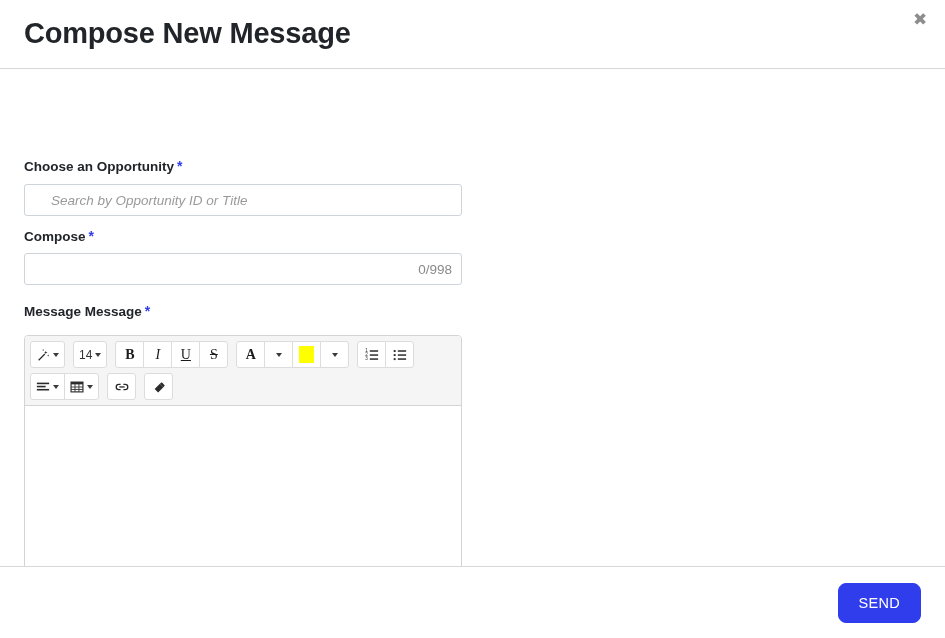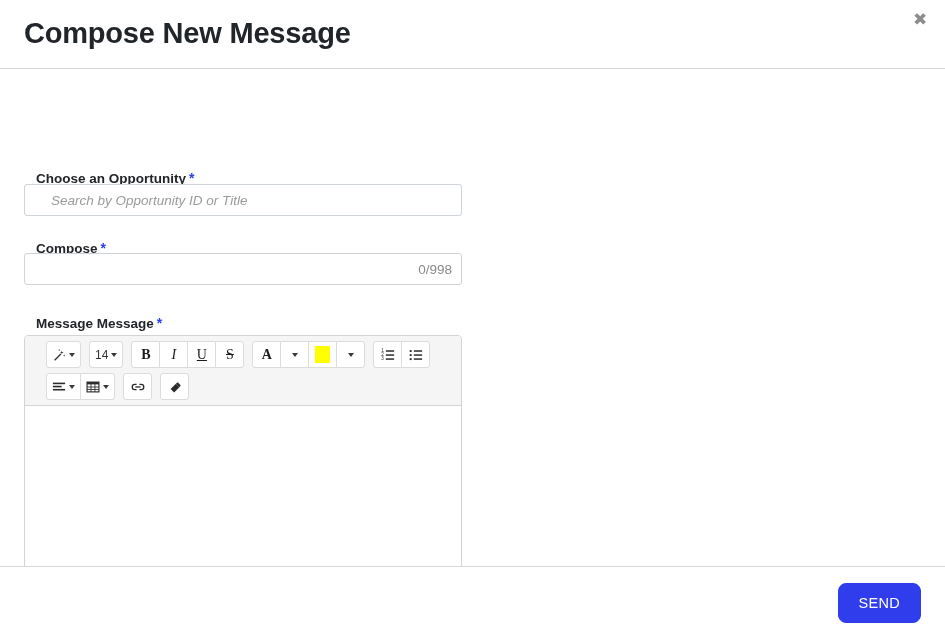--- a/index.html
+++ b/index.html
@@ -53,21 +53,21 @@
     flex: 1 1 auto;
     overflow: hidden;
     background: #fff;
     padding: 0 24px;
   }
 
   .field-label {
     font-size: 13.5px;
     font-weight: bold;
     color: #212529;
-    margin: 12px;
+    margin: 0;
     padding: 0;
     line-height: 1;
     white-space: nowrap;
   }
   .req {
     color: #2f3dec;
     font-weight: bold;
     font-size: 14px;
     margin-left: 3px;
   }
@@ -122,21 +122,20 @@
     padding: 5px 4px 5px 5px;
     display: flex;
     flex-wrap: wrap;
     gap: 0;
   }
   .tb-row {
     display: flex;
     width: 100%;
     align-items: center;
     margin-bottom: 5px;
-    margin-left: 16px;
   }
   .tb-row:last-child { margin-bottom: 0; }
   .tb-group {
     display: flex;
     margin-right: 8px;
   }
   .tb-btn {
     min-width: 29px;
     height: 27px;
     background: #ffffff;

